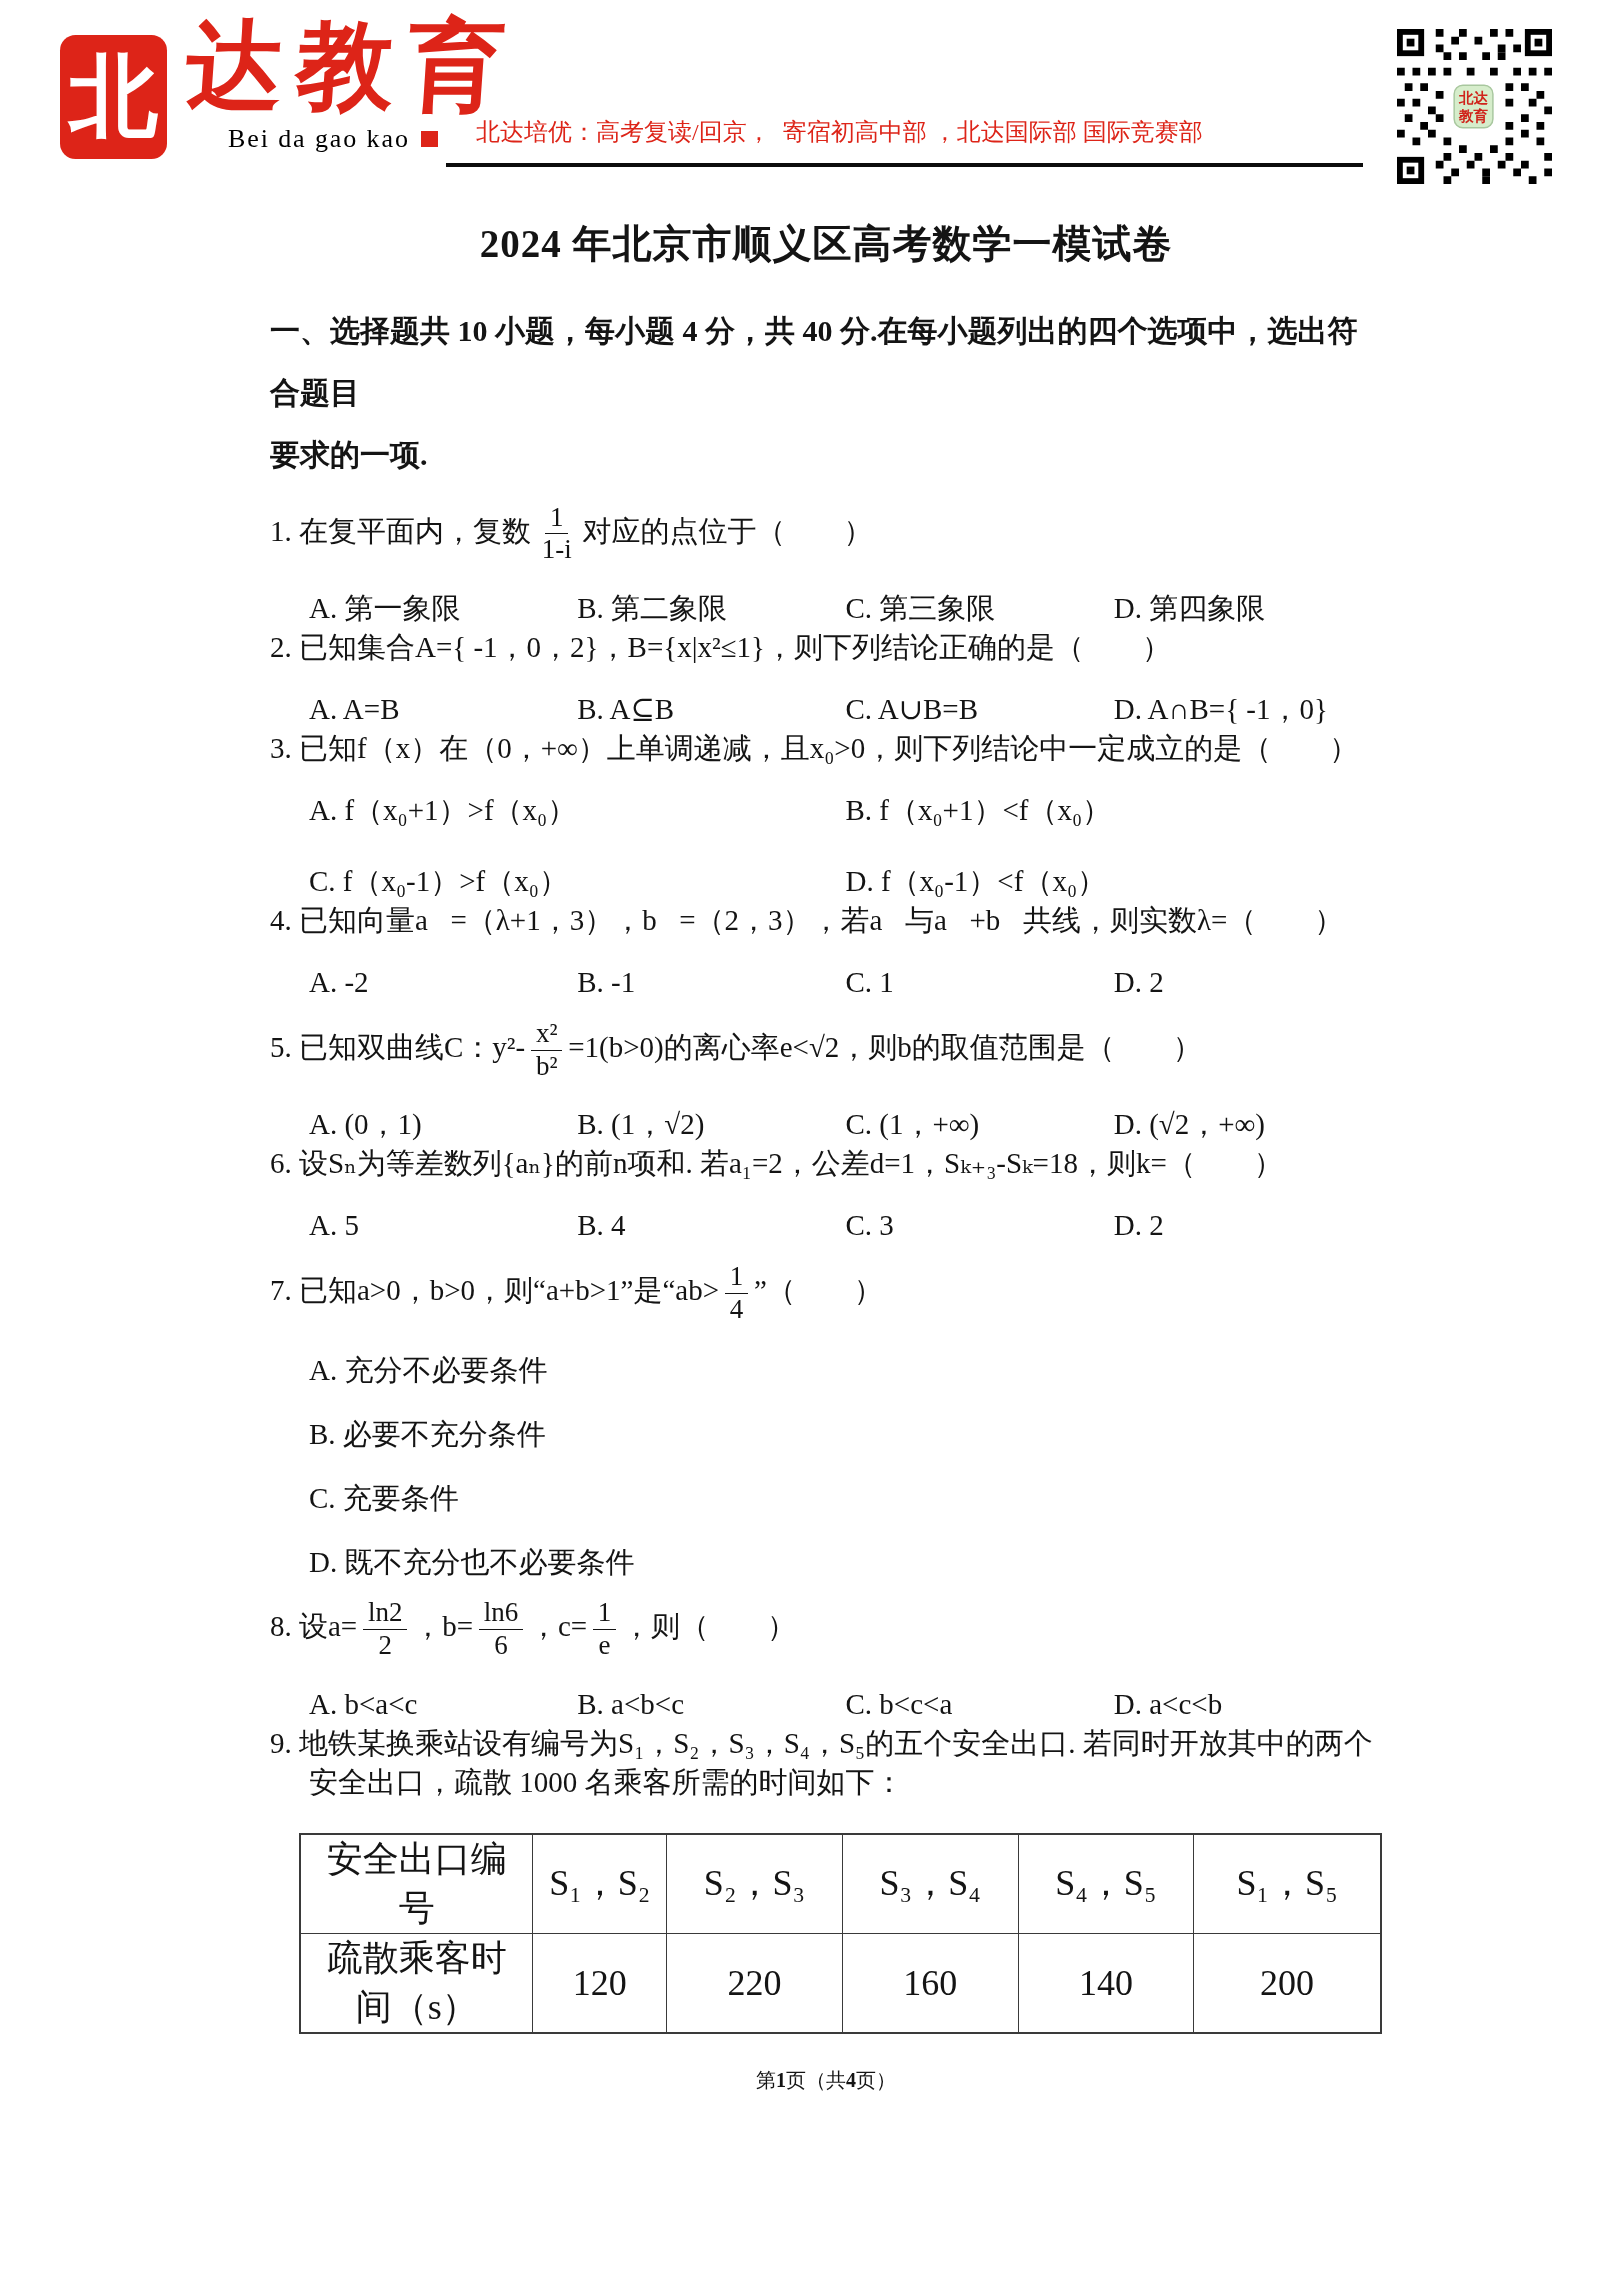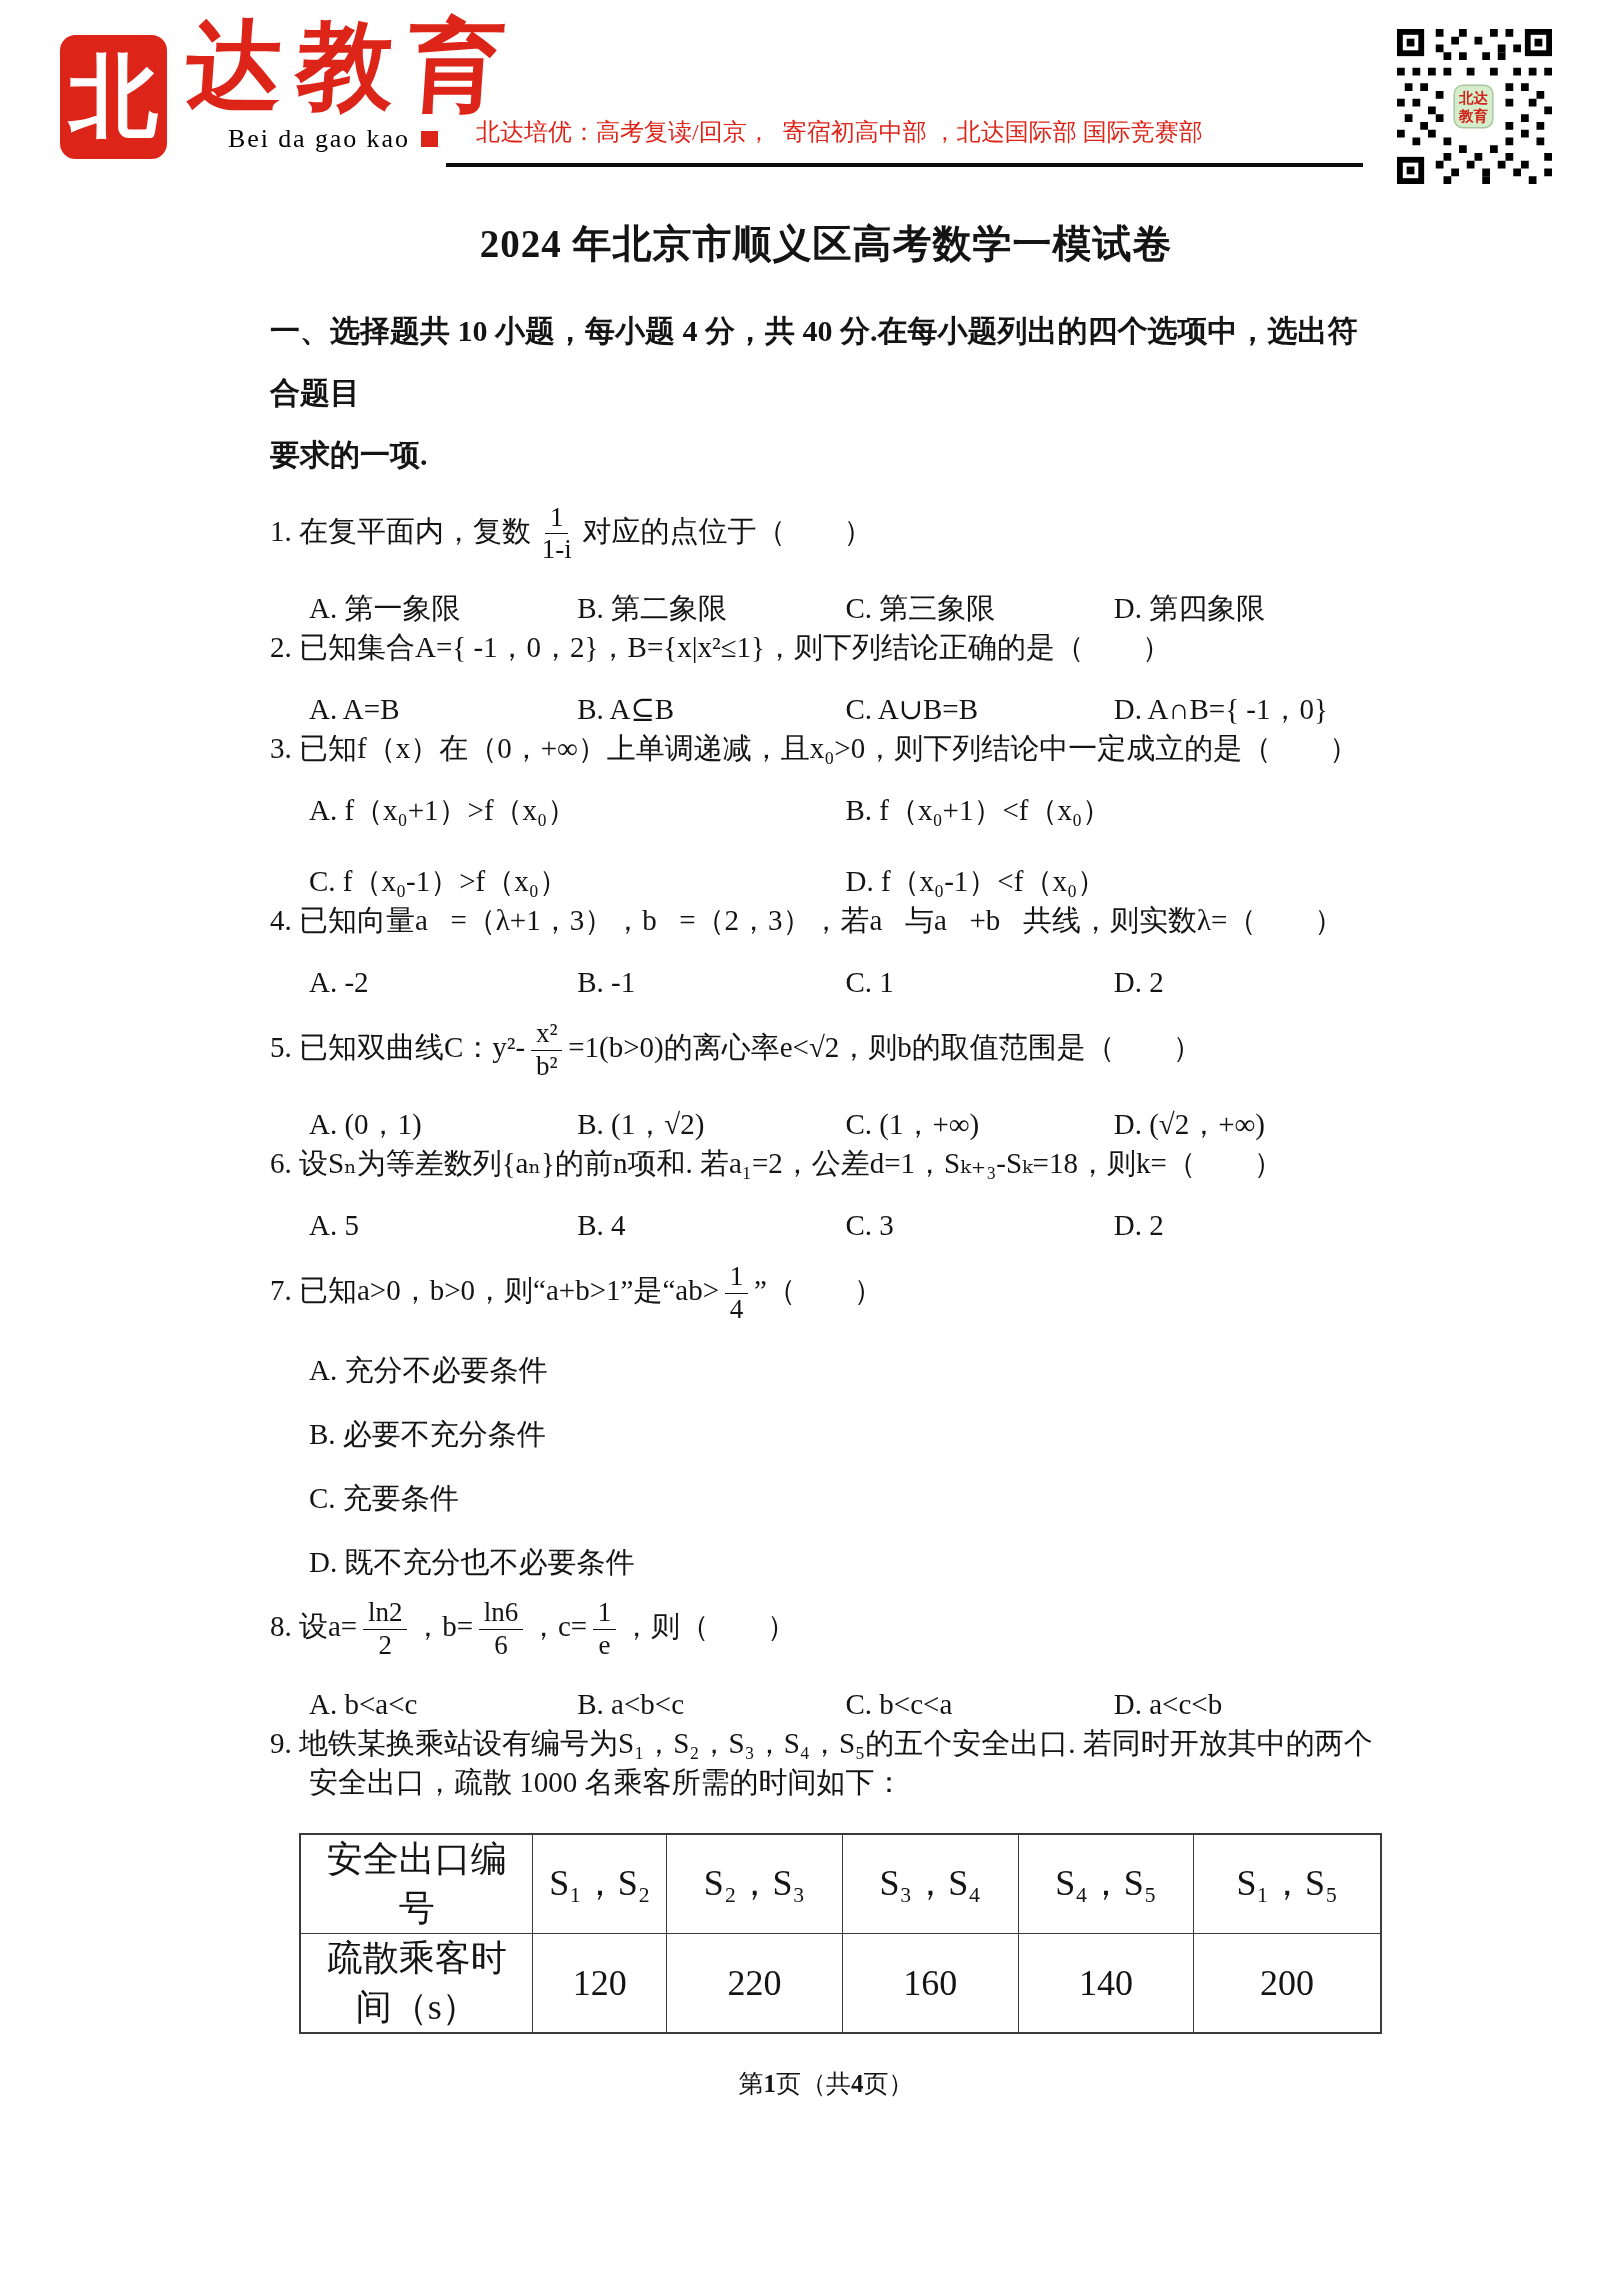--- a/index.html
+++ b/index.html
@@ -62,21 +62,21 @@
   .opts-1 .opt{display:block;margin-top:25px;}
 
   
   .etable{border-collapse:collapse;margin:31px 0 0 29px;border:2.9px solid #3a3a3a;}
   .etable td{
     border:1.9px solid #3a3a3a;height:76px;text-align:center;
     font-size:36px;padding:0 7.8px;margin-top:28px;
   }
   .etable td.lead{text-align:center;}
 
-  .pagenum{margin-top:33px;text-align:center;font-size:25px;}
+  .pagenum{margin-top:33px;text-align:center;font-size:20px;}
   .pagenum .b{font-weight:bold;}
   .redfoot{
     margin:37px 0 49px 89px;color:#e31a12;font-size:29px;white-space:pre;
   }
 </style>
 </head>
 <body>
 
 <div class="page">
 

